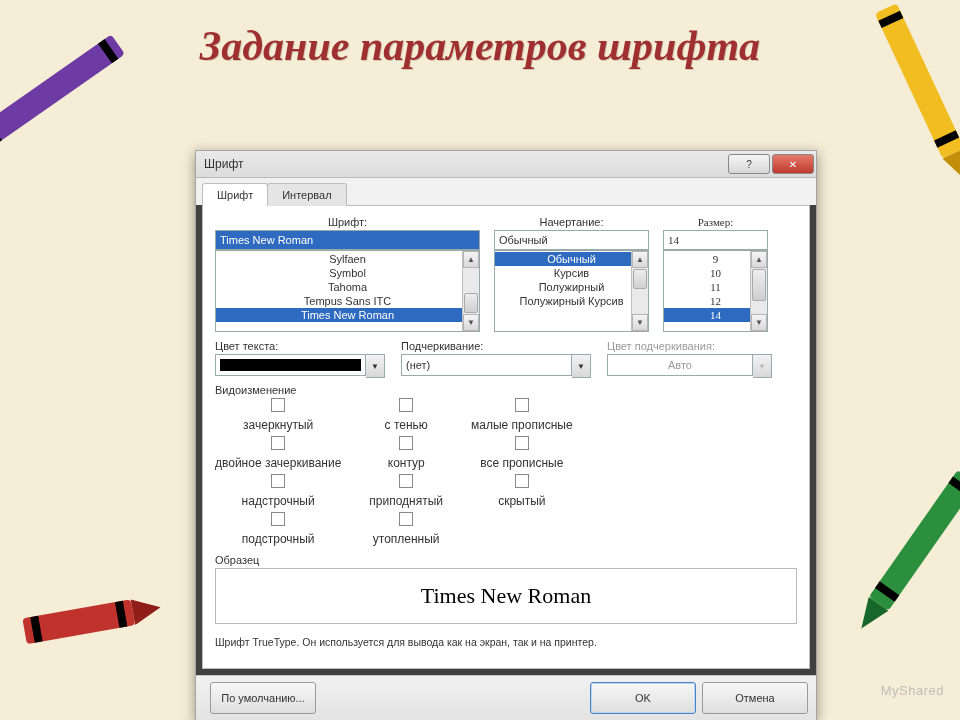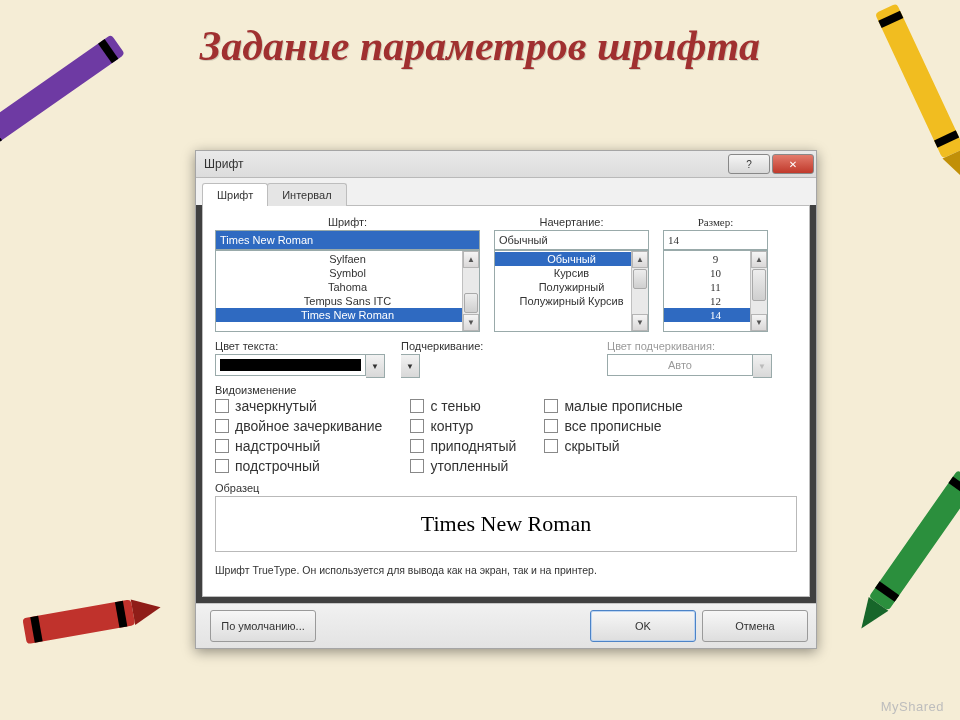--- a/index.html
+++ b/index.html
@@ -15,21 +15,21 @@
     font-family: "Times New Roman", serif;
     font-style: italic;
     font-weight: bold;
     font-size: 42px;
     color: #a03030;
     text-align: center;
     padding: 22px 0 6px;
     text-shadow: 1px 1px 0 rgba(0,0,0,0.15);
   }
   .watermark {
-    position:absolute; right:16px; bottom:6px;
+    position:absolute; right:16px; bottom:22px;
     font-size:13px; color:#bdbdbd; letter-spacing:0.5px;
   }
   .crayon { position:absolute; }
   .crayon svg { display:block; }
   .crayon-top-left { left:-25px; top:-10px; transform:rotate(55deg); }
   .crayon-top-right{ right:-20px; top:-10px; transform:rotate(-25deg); }
   .crayon-bot-left { left:14px;  bottom:28px; transform:rotate(-10deg); }
   .crayon-bot-right{ right:-10px; bottom:70px; transform:rotate(35deg); }
 
   
@@ -86,21 +86,21 @@
   .ddfield { flex:1; border:1px solid #9aa; height:20px;
     display:flex; align-items:center; padding:0 4px; background:#fff; }
   .ddbtn { width:18px; height:22px; border:1px solid #9aa; border-left:none;
     background:linear-gradient(#f2f2f2,#d8d8d8);
     display:flex; align-items:center; justify-content:center; font-size:8px; }
   .swatch { width:100%; height:12px; background:#000; }
   .disabled .lbl, .disabled .ddfield { color:#9a9a9a; }
   .fieldset-label { font-size:11px; margin:4px 0 2px; }
   .effects { display:flex; gap:28px; margin-bottom:8px; }
   .eff-col { display:flex; flex-direction:column; gap:4px; }
-  .chk { display:flex; align-items:center; gap:6px; font-size:14px; }
+  .chk { display:flex; align-items:center; gap:6px; font-size:12px;flex-direction:column; }
   .chk .box { width:12px; height:12px; border:1px solid #888; background:#fff; }
   .sample-box { border:1px solid #b9b9b9; height:54px;
     display:flex; align-items:center; justify-content:center;
     margin-bottom:4px; }
   .sample-box .sample-text { font-family:"Times New Roman", serif;
     font-size:22px; color:#000; }
   .hint { font-size:10.5px; color:#333; margin:12px 0; }
   .footer { display:flex; padding:6px 8px;
     background:linear-gradient(#f1f1f1,#e3e3e3);
     border-top:1px solid #c6c6c6; }
@@ -239,20 +239,21 @@
         <div class="dd">
           <div class="ddfield">
               <div class="swatch"></div>
             </div>
           <div class="ddbtn">▼</div>
         </div>
       </div>
       <div class="col" style="width:190px">
         <span class="lbl">Подчеркивание:</span>
         <div class="dd">
+          <div class="ddfield">(нет)</div>
           <div class="ddbtn">▼</div>
         </div>
       </div>
       <div class="col disabled" style="width:165px">
         <span class="lbl">Цвет подчеркивания:</span>
         <div class="dd">
           <div class="ddfield" style="justify-content:center">Авто</div>
           <div class="ddbtn" style="color:#bbb">▼</div>
         </div>
       </div>

